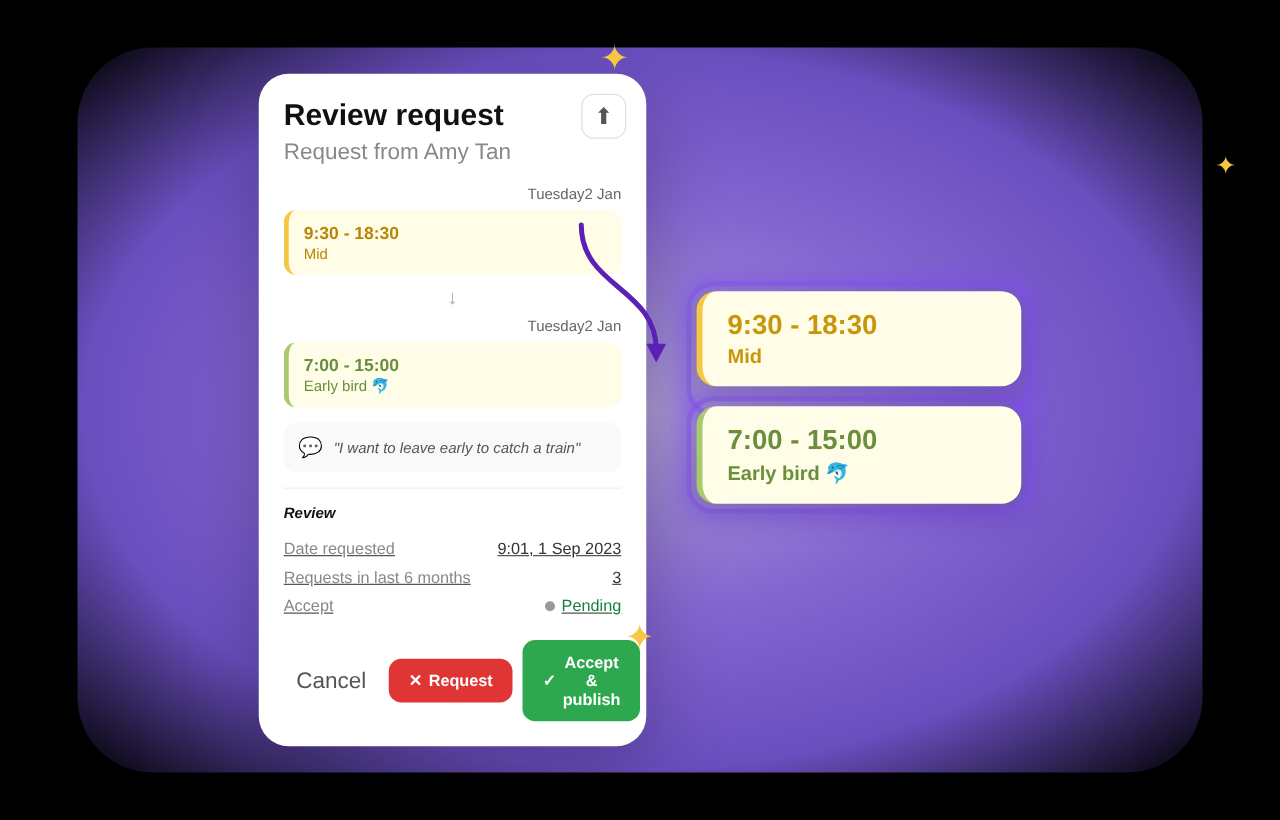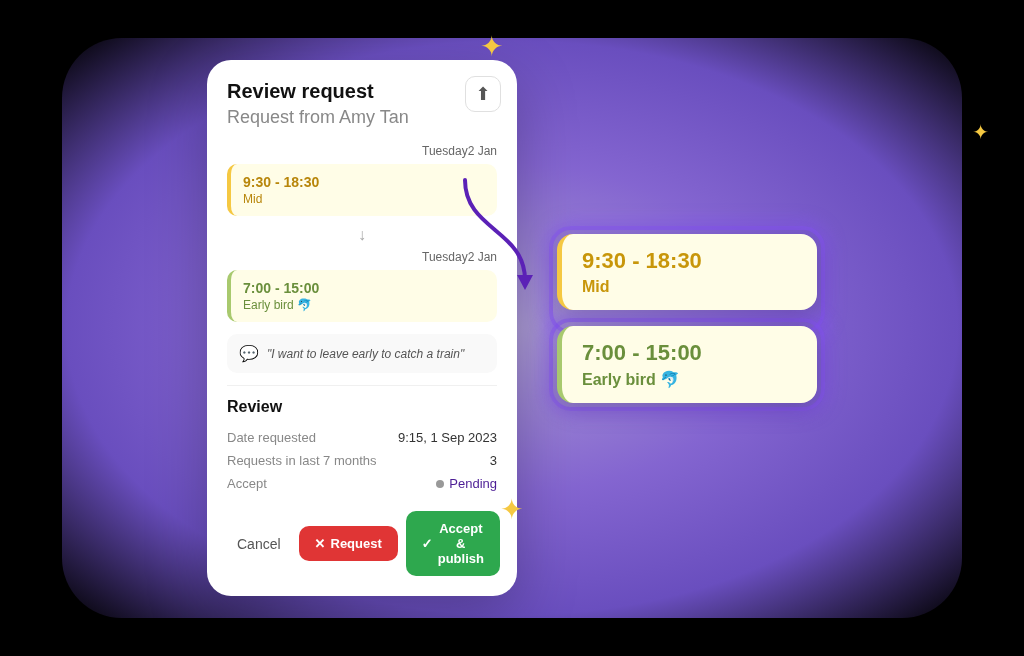--- a/index.html
+++ b/index.html
@@ -57,21 +57,21 @@
       background: #fff;
       display: flex;
       align-items: center;
       justify-content: center;
       cursor: pointer;
       color: #555;
       font-size: 18px;
     }
 
     .modal-title {
-      font-size: 20px;
+      font-size: 24px;
       font-weight: 700;
       color: #111;
       margin-bottom: 4px;
     }
 
     .modal-subtitle {
       font-size: 18px;
       color: #888;
       margin-bottom: 16px;
     }
@@ -147,52 +147,54 @@
     }
 
     .quote-text {
       font-size: 12px;
       color: #555;
       font-style: italic;
     }
 
     
     .review-title {
-      font-size: 16px;
+      font-size: 12px;
       font-weight: 700;
       color: #111;
       margin-bottom: 10px;
+      font-style: italic;
     }
 
     .review-table {
       width: 100%;
       font-size: 13px;
     }
 
     .review-row {
       display: flex;
       justify-content: space-between;
       padding: 4px 0;
       color: #555;
+      text-decoration: underline;
     }
 
     .review-row .label {
       color: #888;
     }
 
     .review-row .value {
       color: #333;
       font-weight: 500;
     }
 
     .status-pending {
       display: flex;
       align-items: center;
       gap: 5px;
-      color: #4c1d95;
+      color: #15803d;
     }
 
     .status-dot {
       width: 8px;
       height: 8px;
       border-radius: 50%;
       background: #999;
       display: inline-block;
     }
 
@@ -201,21 +203,21 @@
       display: flex;
       gap: 8px;
       margin-top: 16px;
       align-items: center;
     }
 
     .btn-cancel {
       background: none;
       border: none;
       color: #555;
-      font-size: 14px;
+      font-size: 18px;
       cursor: pointer;
       padding: 8px 10px;
       font-weight: 500;
     }
 
     .btn-reject {
       background: #e03535;
       color: #fff;
       border: none;
       border-radius: 10px;
@@ -392,24 +394,24 @@
       <span class="quote-text">"I want to leave early to catch a train"</span>
     </div>
 
     <hr class="section-divider">
 
     <div class="review-title">Review</div>
 
     <div class="review-table">
       <div class="review-row">
         <span class="label">Date requested</span>
-        <span class="value">9:15, 1 Sep 2023</span>
+        <span class="value">9:01, 1 Sep 2023</span>
       </div>
       <div class="review-row">
-        <span class="label">Requests in last 7 months</span>
+        <span class="label">Requests in last 6 months</span>
         <span class="value">3</span>
       </div>
       <div class="review-row">
         <span class="label">Accept</span>
         <span class="status-pending">
           <span class="status-dot"></span>
           <span>Pending</span>
         </span>
       </div>
     </div>

